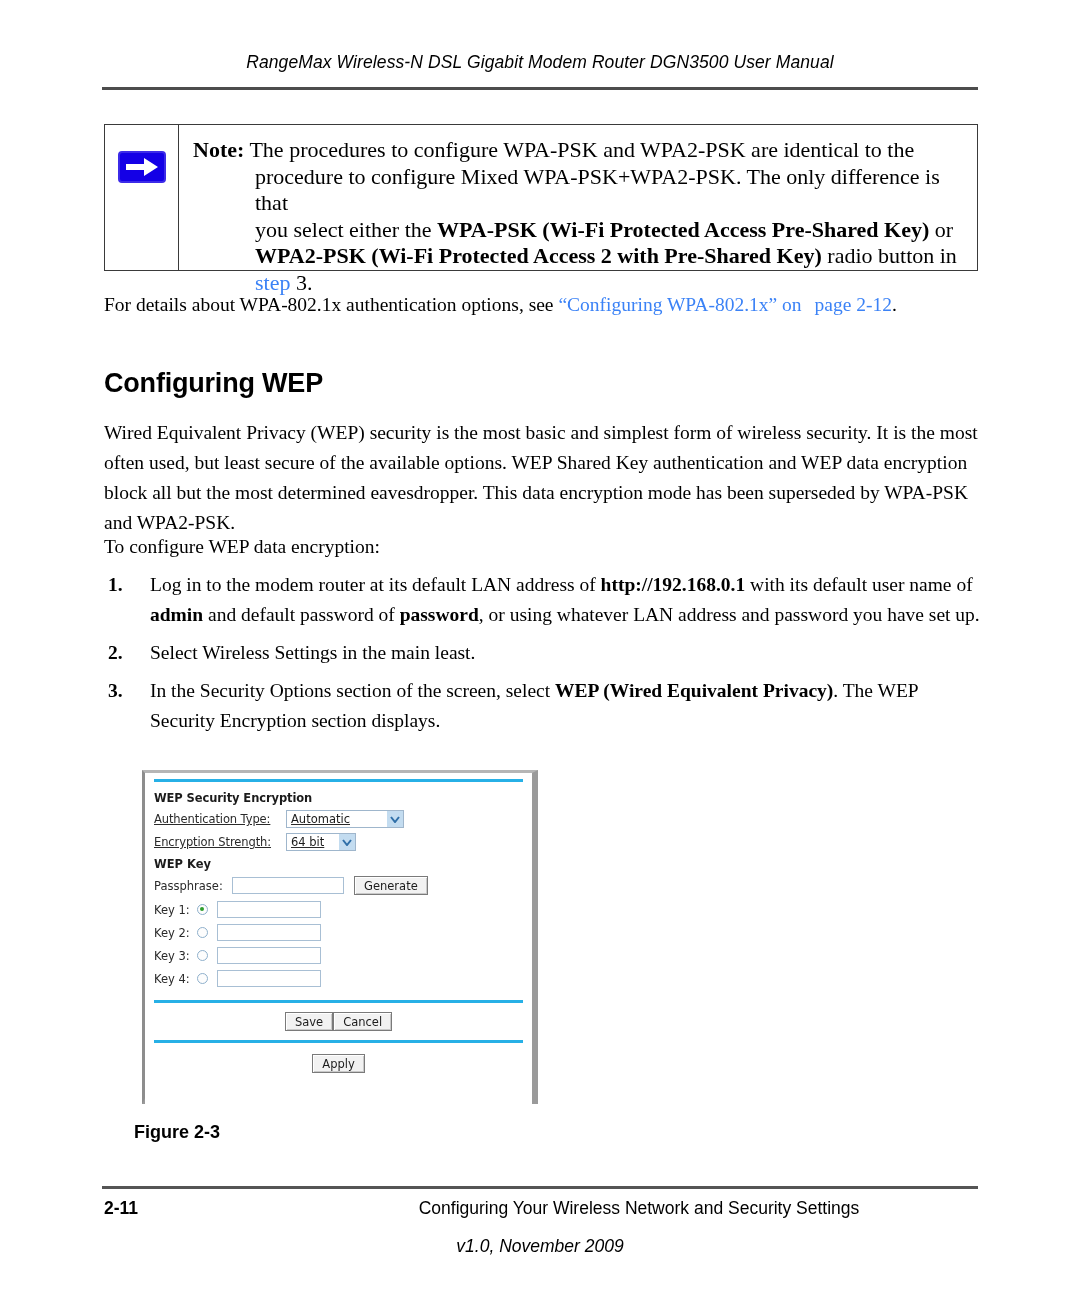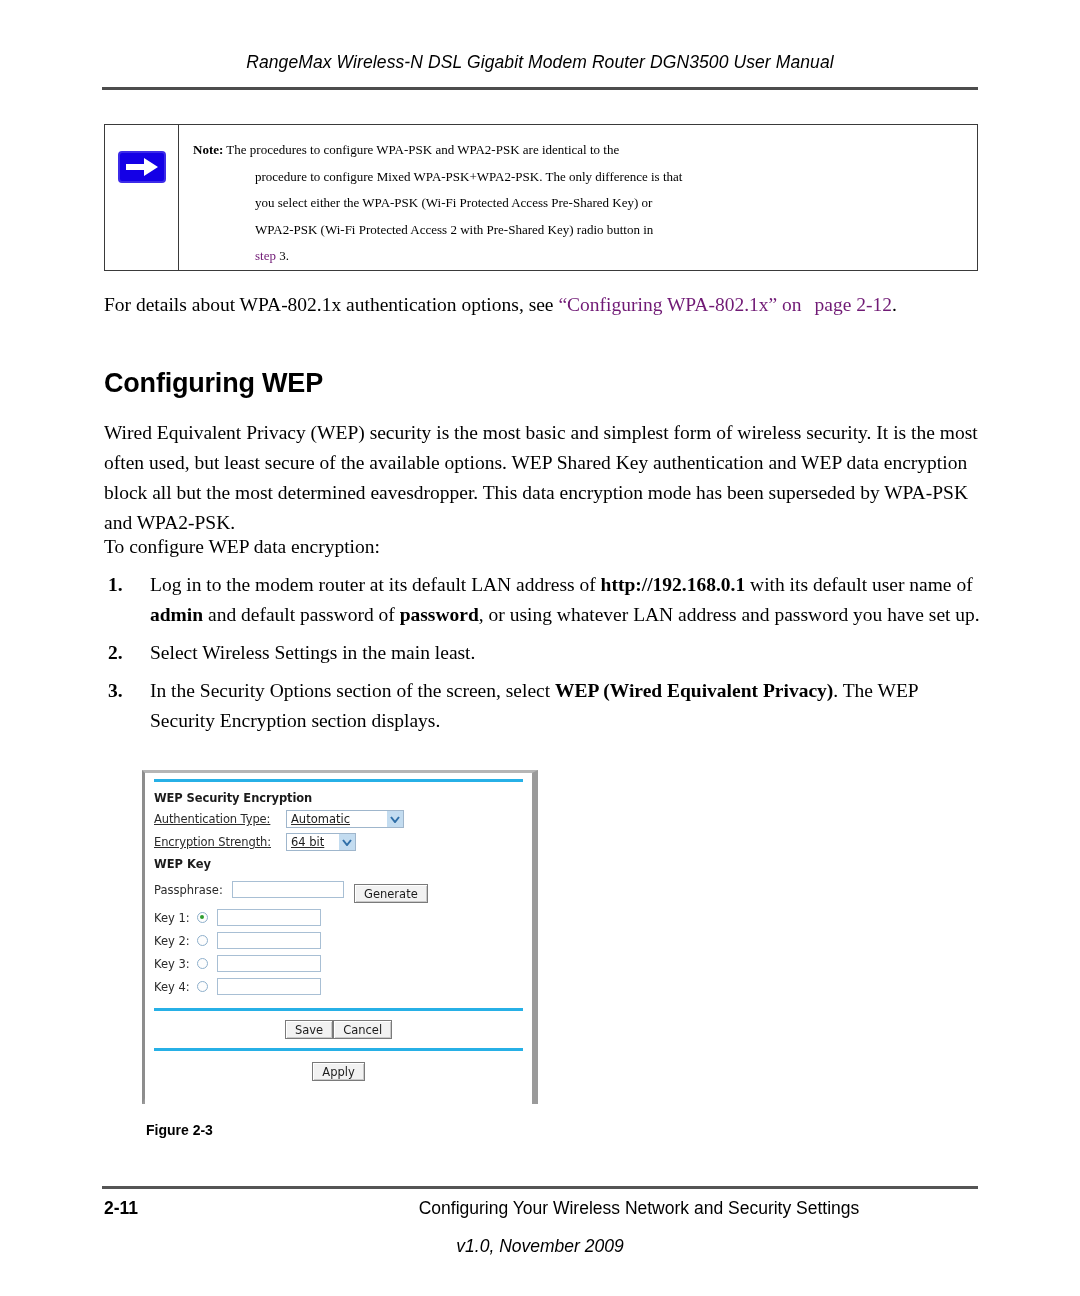--- a/index.html
+++ b/index.html
@@ -73,37 +73,37 @@
     border: 2px solid #3c2be8;
     border-radius: 4px;
     position: relative;
     box-sizing: border-box;
   }
   .note-arrow svg { display:block; }
   .note-text-cell {
     flex: 1;
     padding: 12px 16px 8px 14px;
     box-sizing: border-box;
-    font-size: 13px;
+    font-size: 22px;
     line-height: 26.5px;
   }
   .note-body {
     text-indent: 0;
   }
   .note-lead {
     font-weight: bold;
   }
   .hang {
     display: block;
     padding-left: 62px;
     text-indent: -62px;
   }
-  b.tight { font-weight: normal; }
+  b.tight { font-weight: bold; }
   .xref {
-    color: #701a75;
+    color: #3b82f6;
   }
 
   
   .xref-para {
     position: absolute;
     left: 104px;
     top: 290px;
     width: 876px;
     font-size: 19.5px;
     line-height: 30px;
@@ -255,21 +255,21 @@
     justify-content: center;
     height: 19px;
     padding: 0 9px;
     font-size: 11.5px;
     color: #1c1c1c;
     background: #f2f2f2;
     border: 1px solid #7a7a7a;
     box-shadow: inset 1px 1px 0 #ffffff, inset -1px -1px 0 #c9c9c9;
     box-sizing: border-box;
   }
-  .btn-generate { margin-left: 10px; margin-top: 8px; }
+  .btn-generate { margin-left: 10px; }
 
   .key-row {
     display: flex;
     align-items: center;
     margin-top: 6px;
     font-size: 11.5px;
     color: #2a2a2a;
   }
   .key-label { width: 43px; }
   .radio {
@@ -302,25 +302,25 @@
   .rule-low { }
   .apply-row {
     display: flex;
     justify-content: center;
     margin-top: 11px;
   }
 
   
   .fig-caption {
     position: absolute;
-    left: 146px;
+    left: 134px;
     top: 1122px;
     font-family: "Liberation Sans", "DejaVu Sans", sans-serif;
     font-weight: bold;
-    font-size: 14px;
+    font-size: 18px;
   }
 
   
   .footer-rule {
     position: absolute;
     left: 102px;
     top: 1186px;
     width: 876px;
     height: 2.5px;
     background: #555555;

